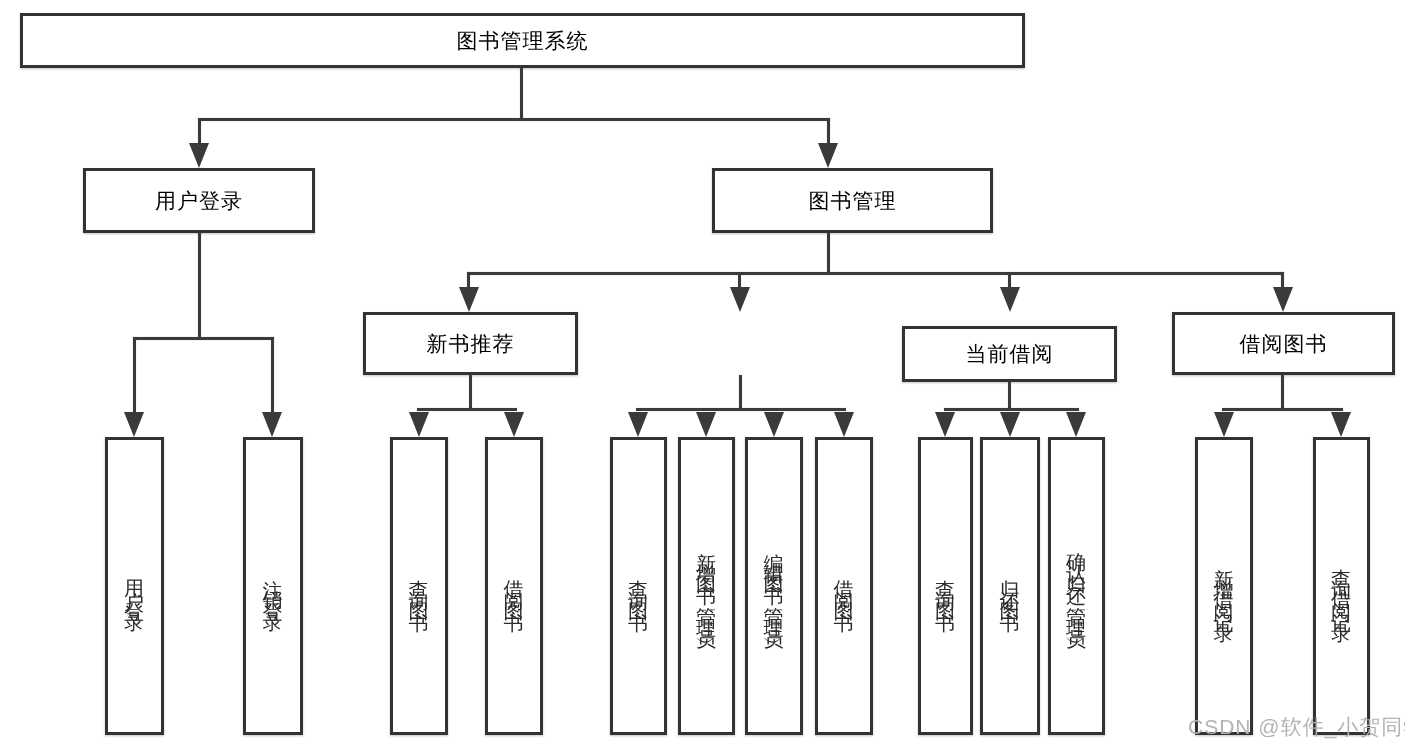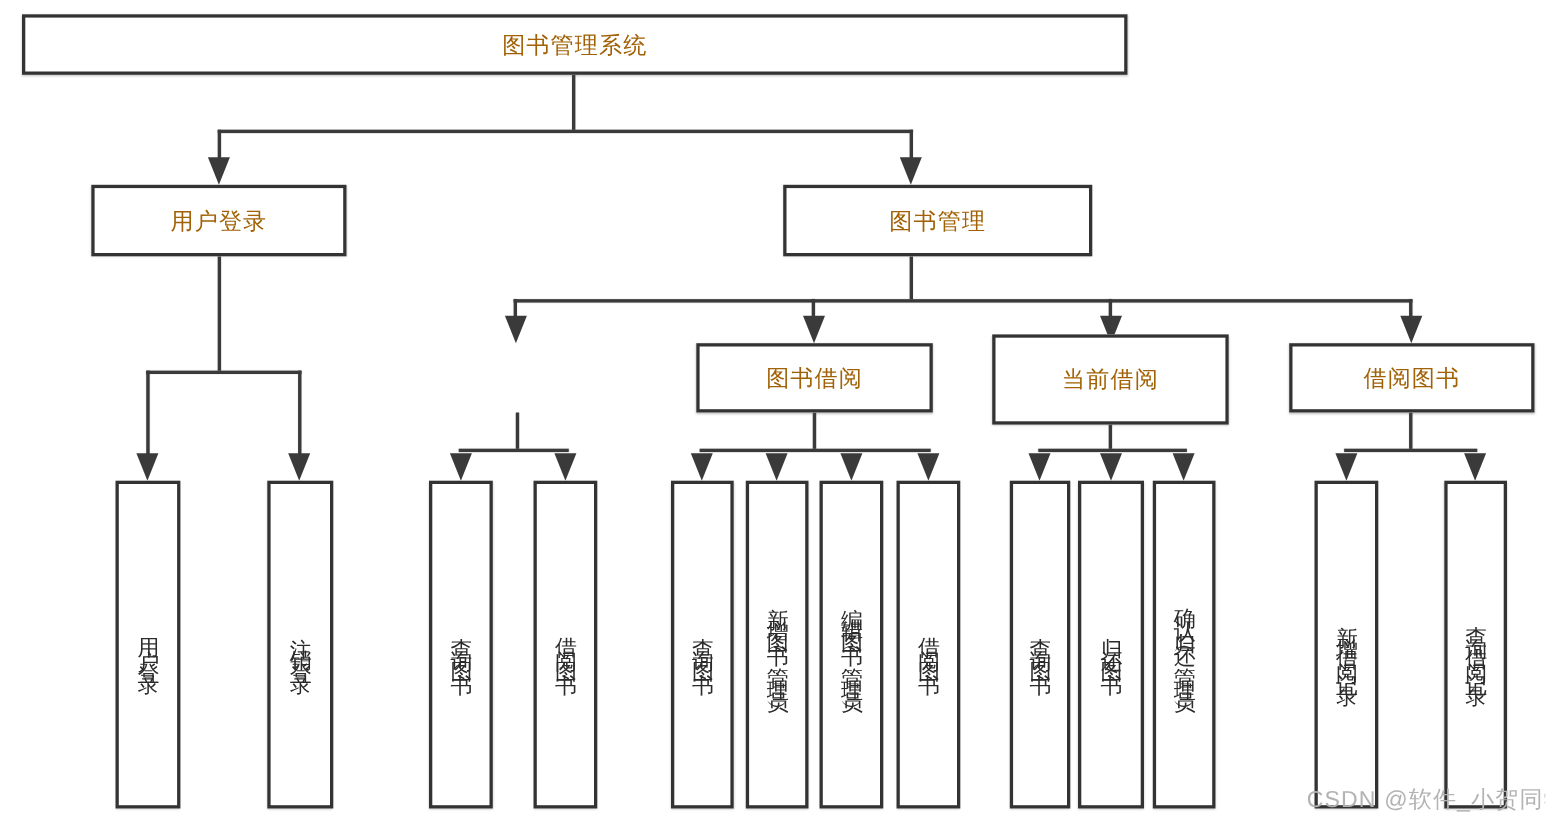--- a/index.html
+++ b/index.html
@@ -28,21 +28,21 @@
   
   .node {
     position: absolute;
     background: #ffffff;
     border: 3px solid #333333;
     box-shadow: 0 1px 2px rgba(80,80,80,.35);
     display: flex;
     align-items: center;
     justify-content: center;
     font-size: 21px;
-    color: #a16207;
+    color: #000000;
     letter-spacing: 1px;
     box-sizing: border-box;
   }
   
   .vnode {
     position: absolute;
     top: 437px;
     height: 298px;
     background: #ffffff;
     border: 3px solid #333333;
@@ -129,24 +129,24 @@
     <span>图书管理系统</span>
   </div>
 
   <div class="node" style="left:83px;top:168px;width:232px;height:65px">
     <span>用户登录</span>
   </div>
   <div class="node" style="left:712px;top:168px;width:281px;height:65px">
     <span>图书管理</span>
   </div>
 
-  <div class="node" style="left:633px;top:312px;width:215px;height:63px">
-    <span>图书借阅</span>
+  <div class="node" style="left:363px;top:312px;width:215px;height:63px">
+    <span>新书推荐</span>
   </div>
-  <div class="node" style="left:902px;top:304px;width:215px;height:82px">
+  <div class="node" style="left:902px;top:326px;width:215px;height:56px">
     <span>当前借阅</span>
   </div>
   <div class="node" style="left:1172px;top:312px;width:223px;height:63px">
     <span>借阅图书</span>
   </div>
 
   <div class="vnode" style="left:105px;width:59px">
     <span class="vlbl">用户登录</span>
   </div>
   <div class="vnode" style="left:243px;width:60px">

